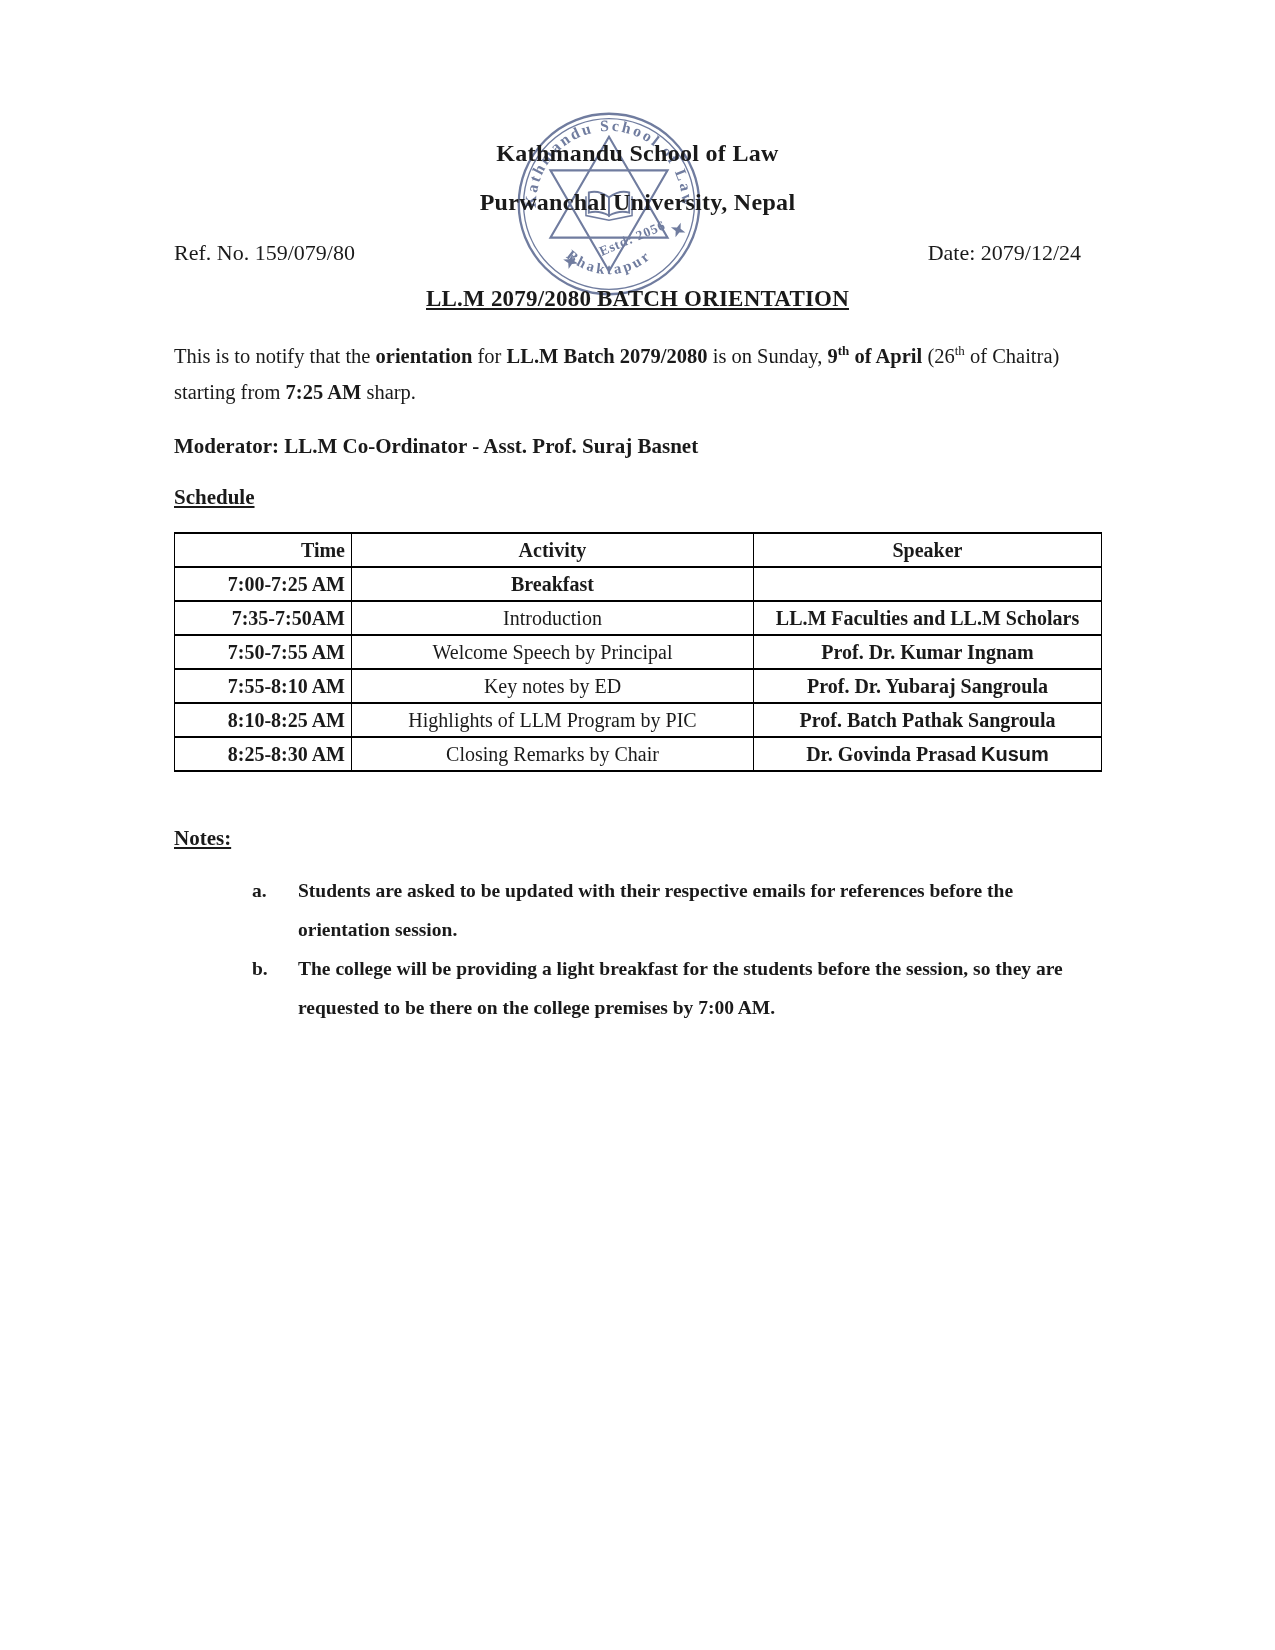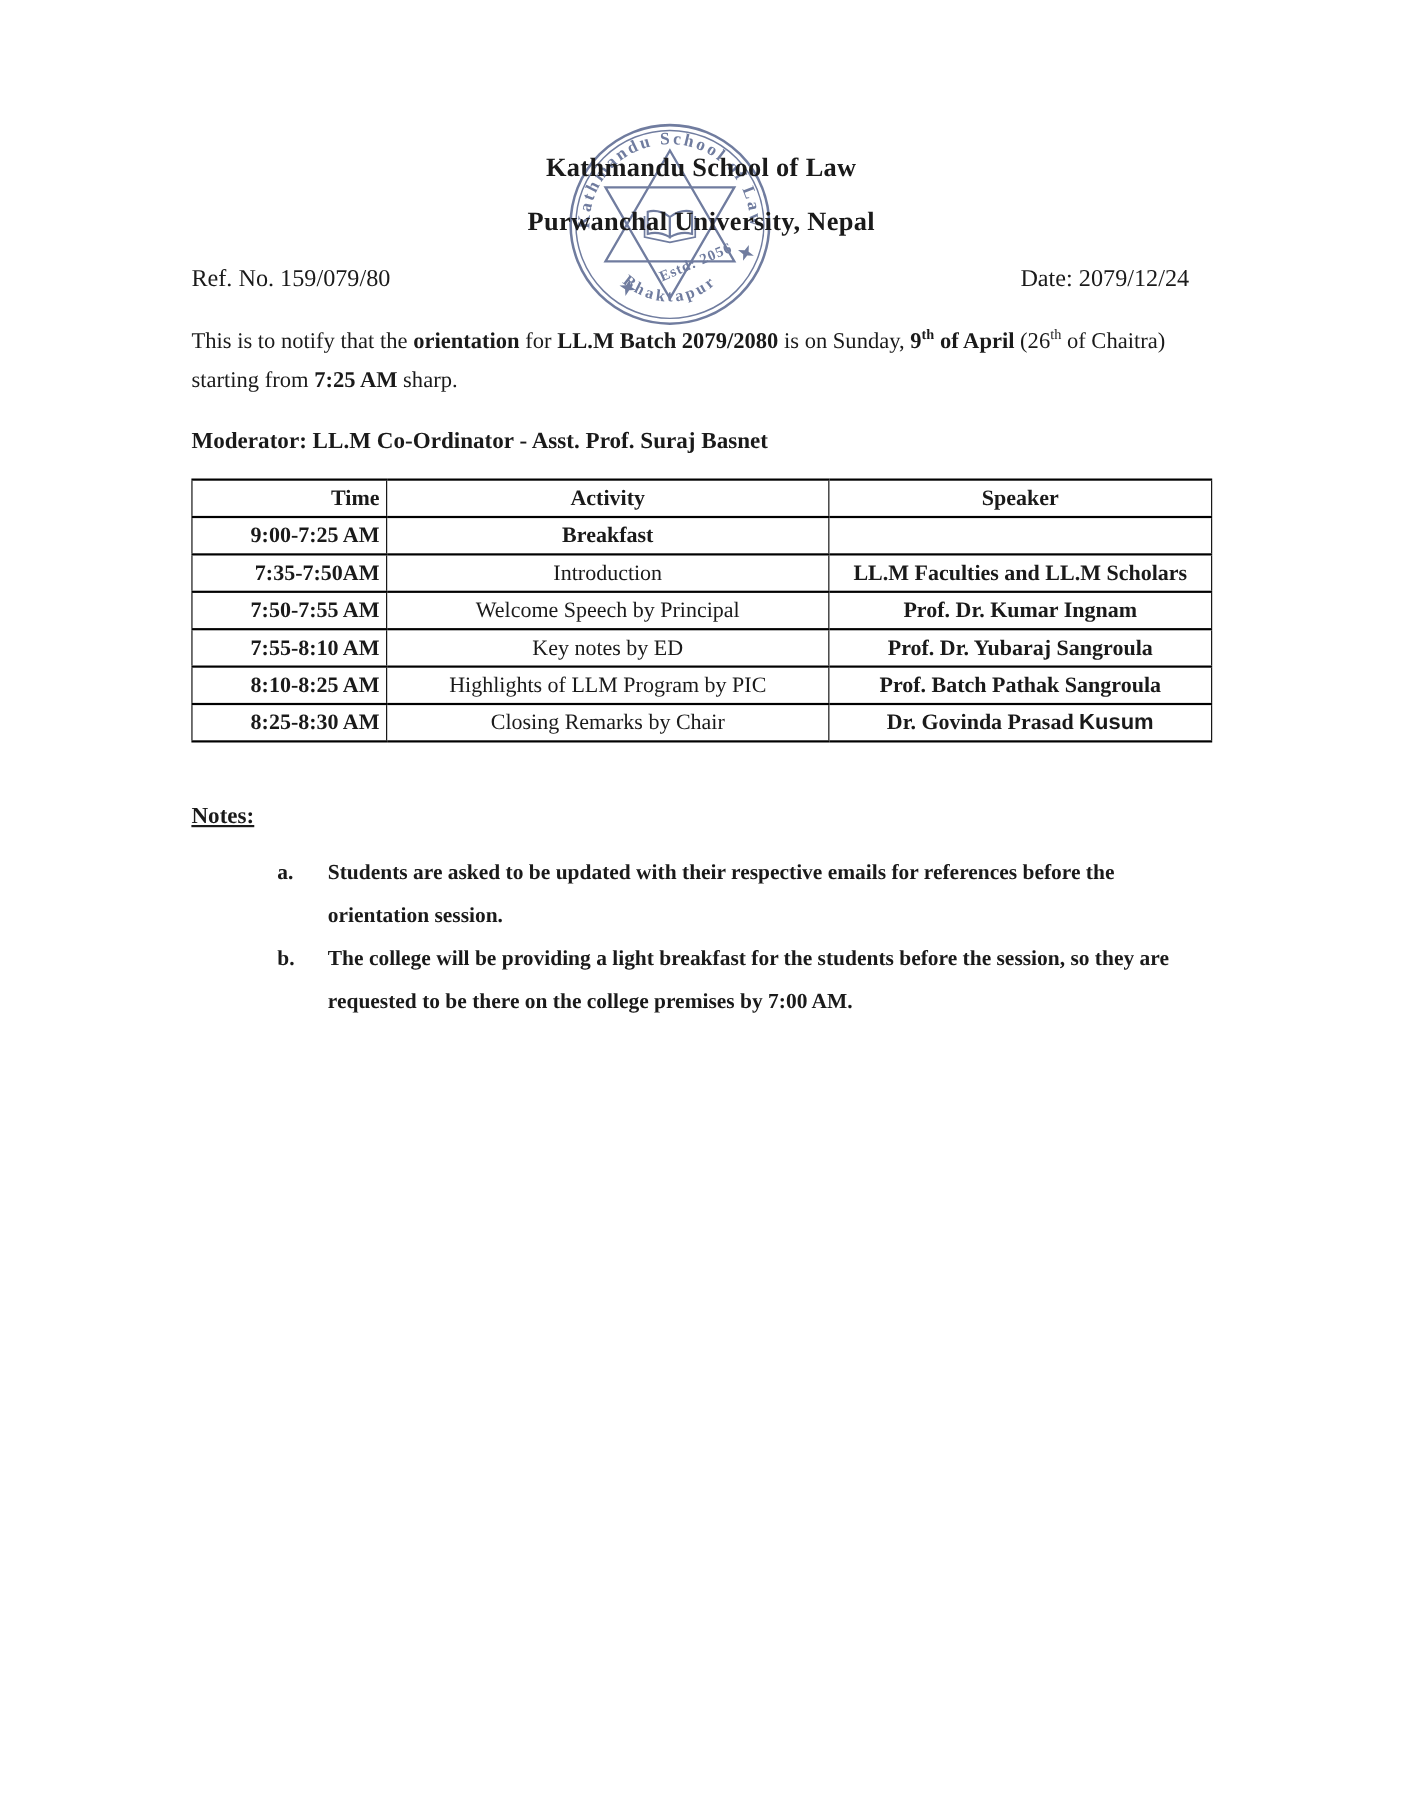--- a/index.html
+++ b/index.html
@@ -91,40 +91,42 @@
 
     <div class="school-name center">Kathmandu School of Law</div>
 
     <div class="university-name center">Purwanchal University, Nepal</div>
 
     <div class="ref-row">
       <span class="ref">Ref. No. 159/079/80</span>
       <span class="date">Date: 2079/12/24</span>
     </div>
 
+    <div class="doc-title center">LL.M 2079/2080 BATCH ORIENTATION</div>
 
     <div class="intro"><span>This is to notify that the </span><span class="b">orientation</span><span> for </span><span class="b">LL.M Batch 2079/2080</span><span> is on Sunday, </span><span class="b">9</span><sup class="b">th</sup><span class="b"> of April</span><span> (26</span><sup>th</sup><span> of Chaitra) starting from </span><span class="b">7:25 AM</span><span> sharp.</span></div>
 
     <div class="moderator">Moderator: LL.M Co-Ordinator - Asst. Prof. Suraj Basnet</div>
 
+    <div class="schedule-heading">Schedule</div>
 
     <table class="schedule">
       <colgroup>
           <col style="width:177px">
           <col style="width:402px">
           <col style="width:348px">
         </colgroup>
       <tbody>
           <tr>
         <th class="c-time">Time</th>
         <th>Activity</th>
         <th>Speaker</th>
       </tr>
       <tr>
-        <td class="c-time">9:00-7:25 AM</td>
+        <td class="c-time">7:00-7:25 AM</td>
         <td class="c-act bold no-r">Breakfast</td>
         <td class="c-spk no-l"></td>
       </tr>
       <tr>
         <td class="c-time">7:35-7:50AM</td>
         <td class="c-act">Introduction</td>
         <td class="c-spk">LL.M Faculties and LL.M Scholars</td>
       </tr>
       <tr>
         <td class="c-time">7:50-7:55 AM</td>

